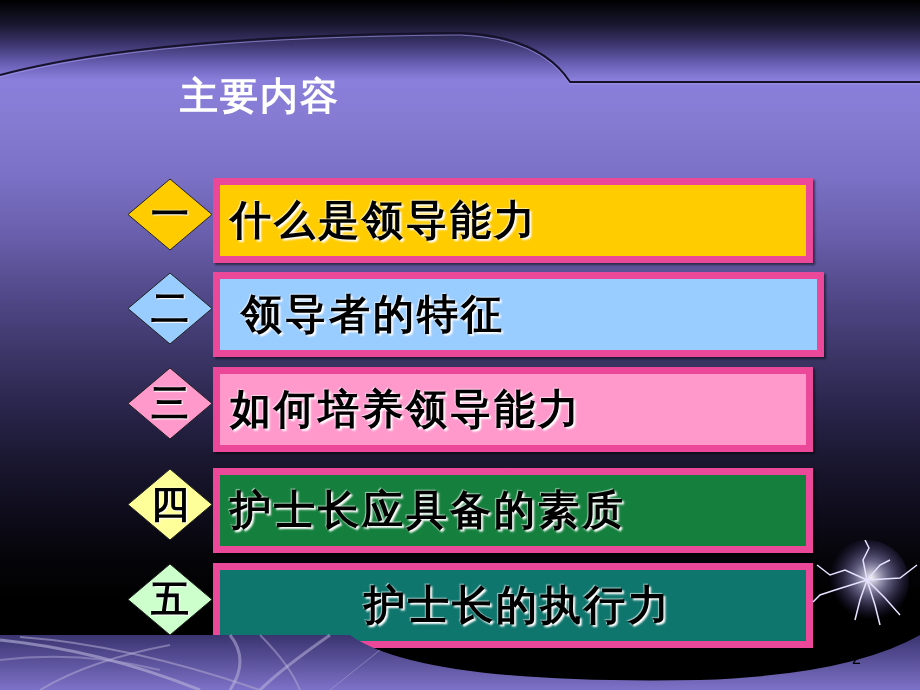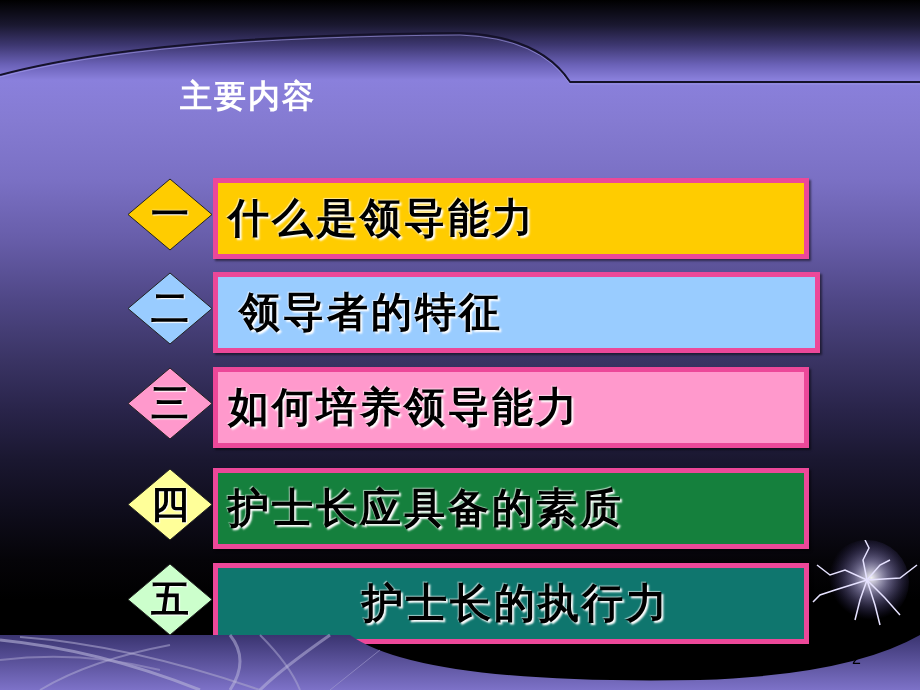--- a/index.html
+++ b/index.html
@@ -10,37 +10,37 @@
         #000000 0px, #1a1830 25px, #3d3770 45px, #6b62b8 65px, #8a80dc 80px,
         #857bd2 120px, #7a70c4 180px, #675da9 240px, #4f4786 300px,
         #3a3464 360px, #29244a 410px, #1a1730 460px, #0f0d1c 510px,
         #050408 560px, #000000 600px);
     }
     .slide { position: absolute; inset: 0; }
     .top-curve { position: absolute; left: 0; top: 0; width: 920px; height: 120px; }
     .bottom-deco { position: absolute; left: 0; top: 590px; width: 920px; height: 100px; }
     .title {
       position: absolute; left: 180px; top: 66px;
-      font-size: 32px; font-weight: bold; color: #ffffff; letter-spacing: 2px;
+      font-size: 38px; font-weight: bold; color: #ffffff; letter-spacing: 2px;
       line-height: 60px;
     }
     .row { position: absolute; left: 127px; width: 674px; height: 73px; }
     .diamond {
       position: absolute; left: 0; top: 0; width: 86px; height: 73px;
     }
     .diamond svg { position: absolute; left: 0; top: 0; }
     .diamond .num {
       position: absolute; left: 0; top: 0; width: 86px; height: 73px;
       display: flex; align-items: center; justify-content: center;
       font-size: 38px; font-weight: bold; color: #000;
       text-shadow: 0 0 2px #fff, 1px 1px 1px #fff;
     }
     .box {
       position: absolute; left: 86px; top: 0; width: 586px; height: 71px;
-      border: 5px solid #ec4899; box-shadow: 2px 2px 2px rgba(0,0,0,0.5);
+      border: 7px solid #ec4899; box-shadow: 2px 2px 2px rgba(0,0,0,0.5);
       display: flex; align-items: center;
     }
     .box .label {
       margin-left: 10px; font-size: 41px; font-weight: bold; color: #000;
       letter-spacing: 3px;
       text-shadow: 2px 2px 2px #ffffff, -1px -1px 1px rgba(255,255,255,0.6);
     }
     .lightning {
       position: absolute; left: 805px; top: 540px; width: 115px; height: 90px;
     }

